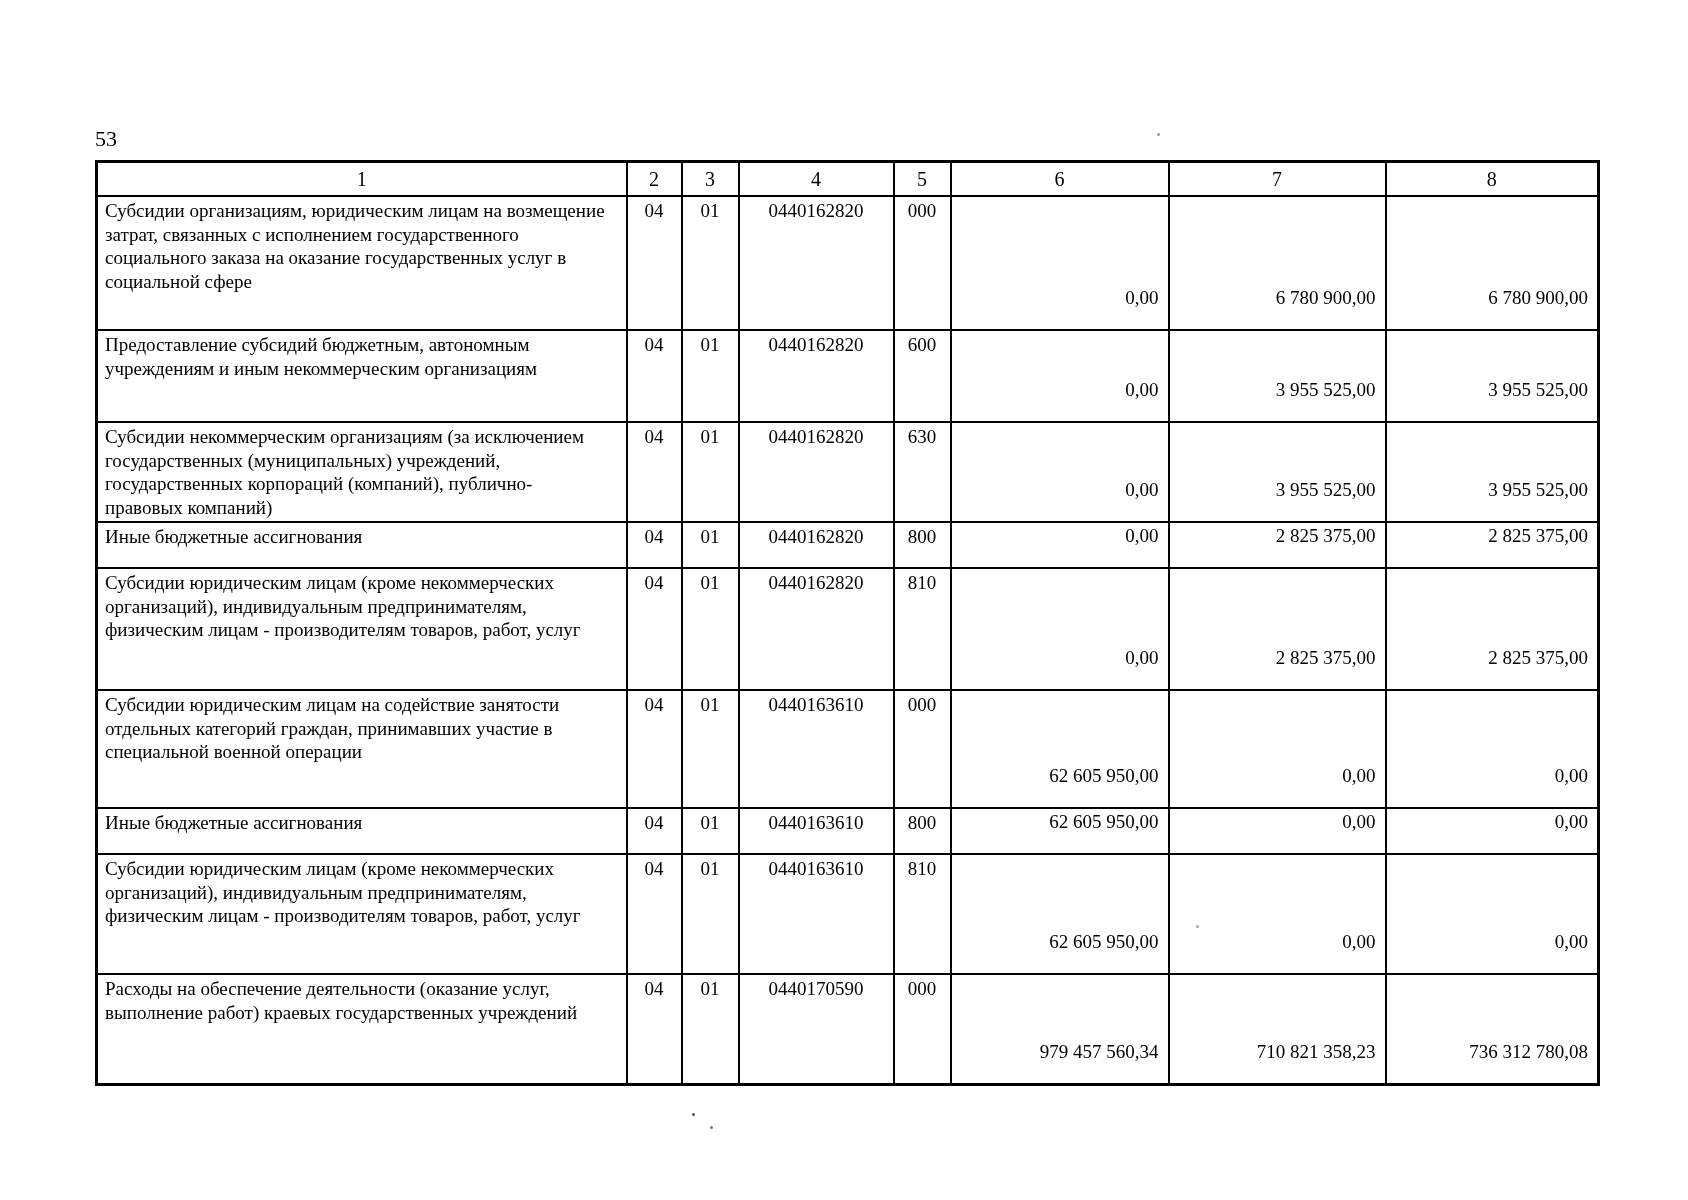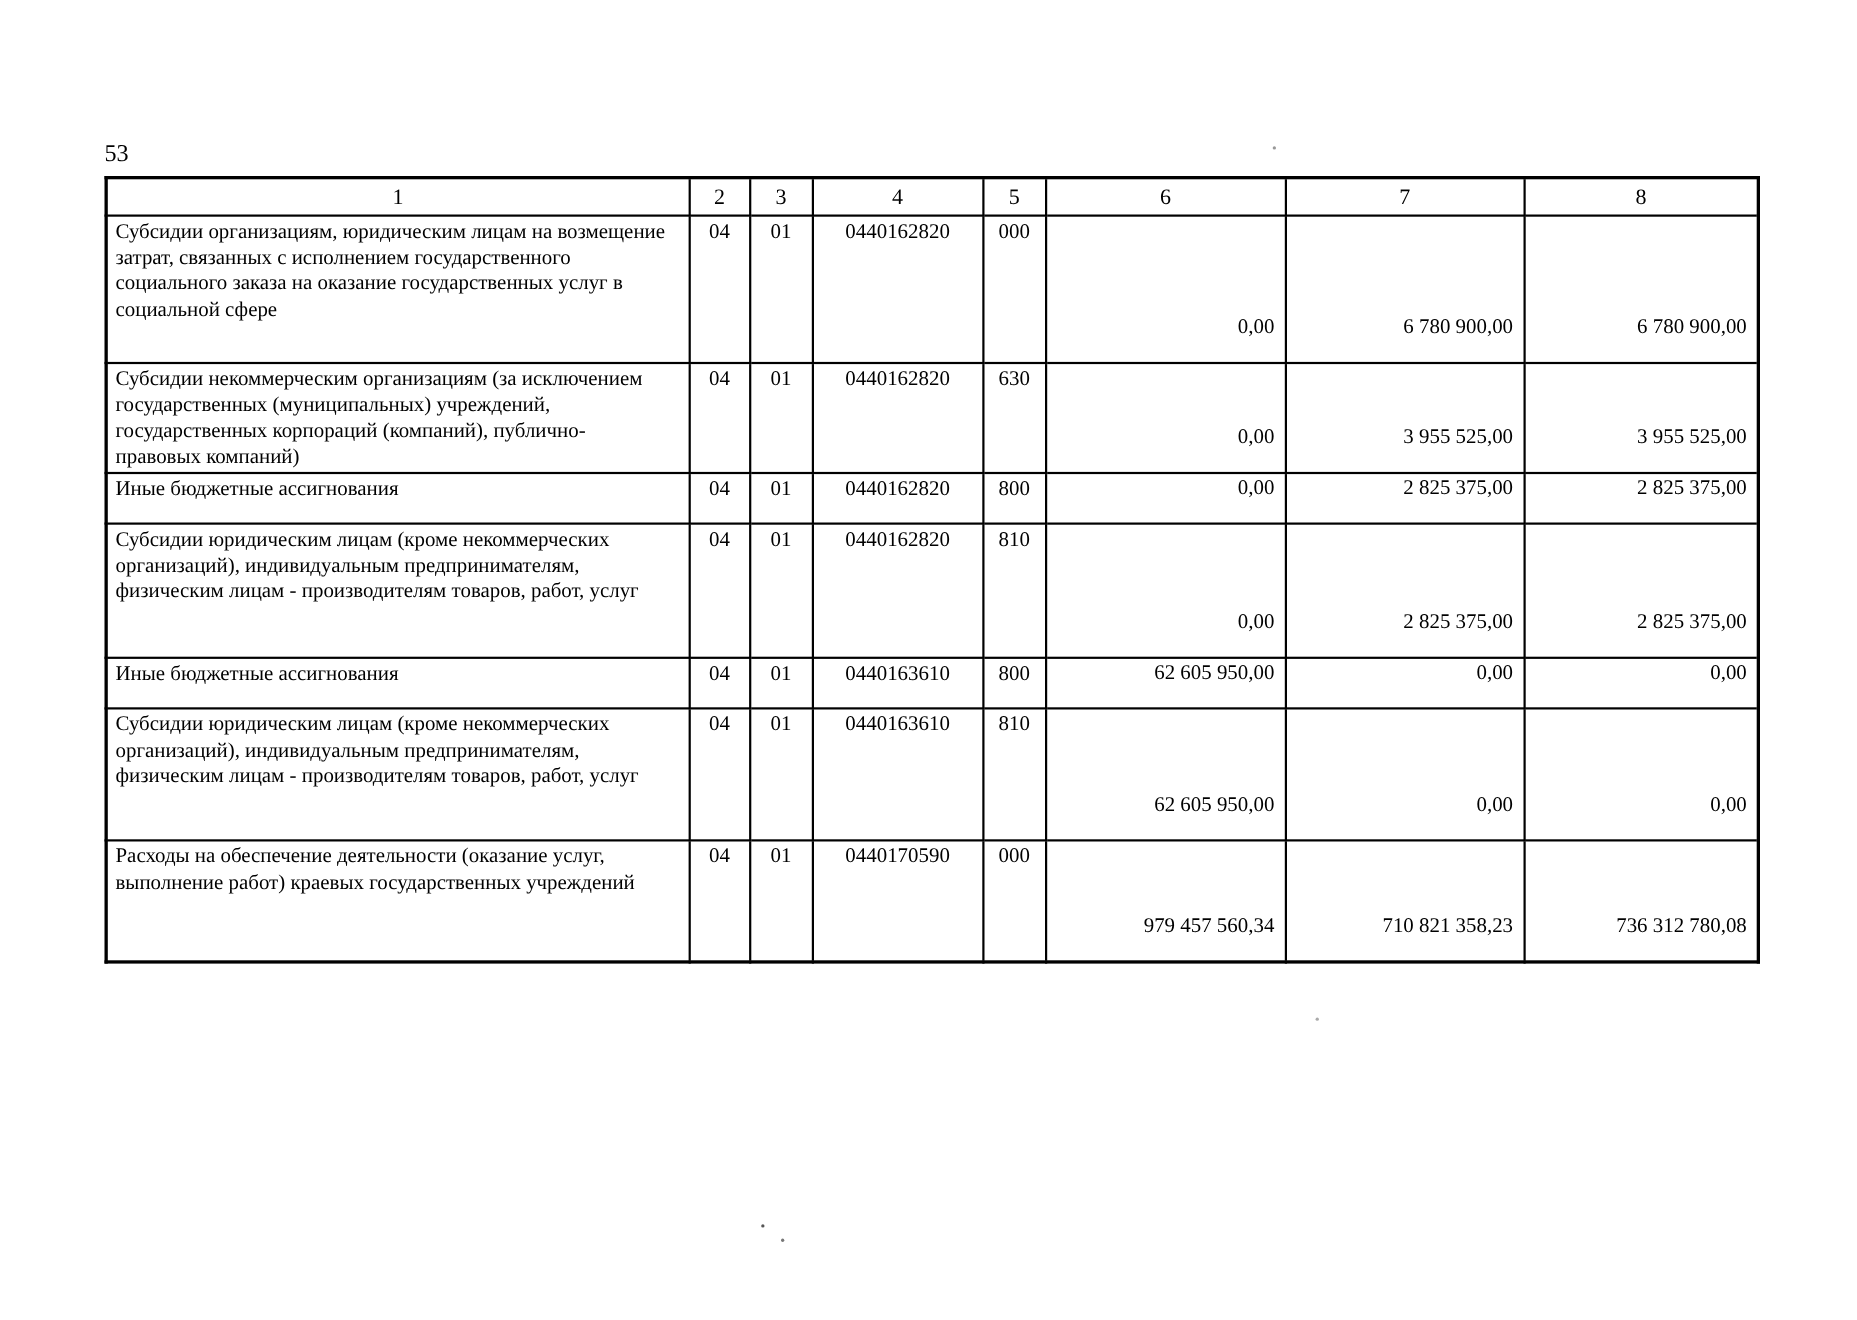--- a/index.html
+++ b/index.html
@@ -113,20 +113,30 @@
     <tr style="height: 134px;">
           <td class="cell-name">Субсидии организациям, юридическим лицам на возмещение затрат, связанных с исполнением государственного социального заказа на оказание государственных услуг в социальной сфере</td>
           <td class="cell-code">04</td>
           <td class="cell-code">01</td>
           <td class="cell-code">0440162820</td>
           <td class="cell-code">000</td>
           <td class="cell-amount">0,00</td>
           <td class="cell-amount">6 780 900,00</td>
           <td class="cell-amount">6 780 900,00</td>
         </tr>
+        <tr style="height: 92px;">
+          <td class="cell-name">Предоставление субсидий бюджетным, автономным учреждениям и иным некоммерческим организациям</td>
+          <td class="cell-code">04</td>
+          <td class="cell-code">01</td>
+          <td class="cell-code">0440162820</td>
+          <td class="cell-code">600</td>
+          <td class="cell-amount">0,00</td>
+          <td class="cell-amount">3 955 525,00</td>
+          <td class="cell-amount">3 955 525,00</td>
+        </tr>
         <tr style="height: 98px;">
           <td class="cell-name">Субсидии некоммерческим организациям (за исключением государственных (муниципальных) учреждений, государственных корпораций (компаний), публично-правовых компаний)</td>
           <td class="cell-code">04</td>
           <td class="cell-code">01</td>
           <td class="cell-code">0440162820</td>
           <td class="cell-code">630</td>
           <td class="cell-amount">0,00</td>
           <td class="cell-amount">3 955 525,00</td>
           <td class="cell-amount">3 955 525,00</td>
         </tr>
@@ -142,20 +152,30 @@
         </tr>
         <tr style="height: 122px;">
           <td class="cell-name">Субсидии юридическим лицам (кроме некоммерческих организаций), индивидуальным предпринимателям, физическим лицам - производителям товаров, работ, услуг</td>
           <td class="cell-code">04</td>
           <td class="cell-code">01</td>
           <td class="cell-code">0440162820</td>
           <td class="cell-code">810</td>
           <td class="cell-amount">0,00</td>
           <td class="cell-amount">2 825 375,00</td>
           <td class="cell-amount">2 825 375,00</td>
+        </tr>
+        <tr style="height: 118px;">
+          <td class="cell-name">Субсидии юридическим лицам на содействие занятости отдельных категорий граждан, принимавших участие в специальной военной операции</td>
+          <td class="cell-code">04</td>
+          <td class="cell-code">01</td>
+          <td class="cell-code">0440163610</td>
+          <td class="cell-code">000</td>
+          <td class="cell-amount">62 605 950,00</td>
+          <td class="cell-amount">0,00</td>
+          <td class="cell-amount">0,00</td>
         </tr>
         <tr style="height: 38px;">
           <td class="cell-name">Иные бюджетные ассигнования</td>
           <td class="cell-code">04</td>
           <td class="cell-code">01</td>
           <td class="cell-code">0440163610</td>
           <td class="cell-code">800</td>
           <td class="cell-amount">62 605 950,00</td>
           <td class="cell-amount">0,00</td>
           <td class="cell-amount">0,00</td>

